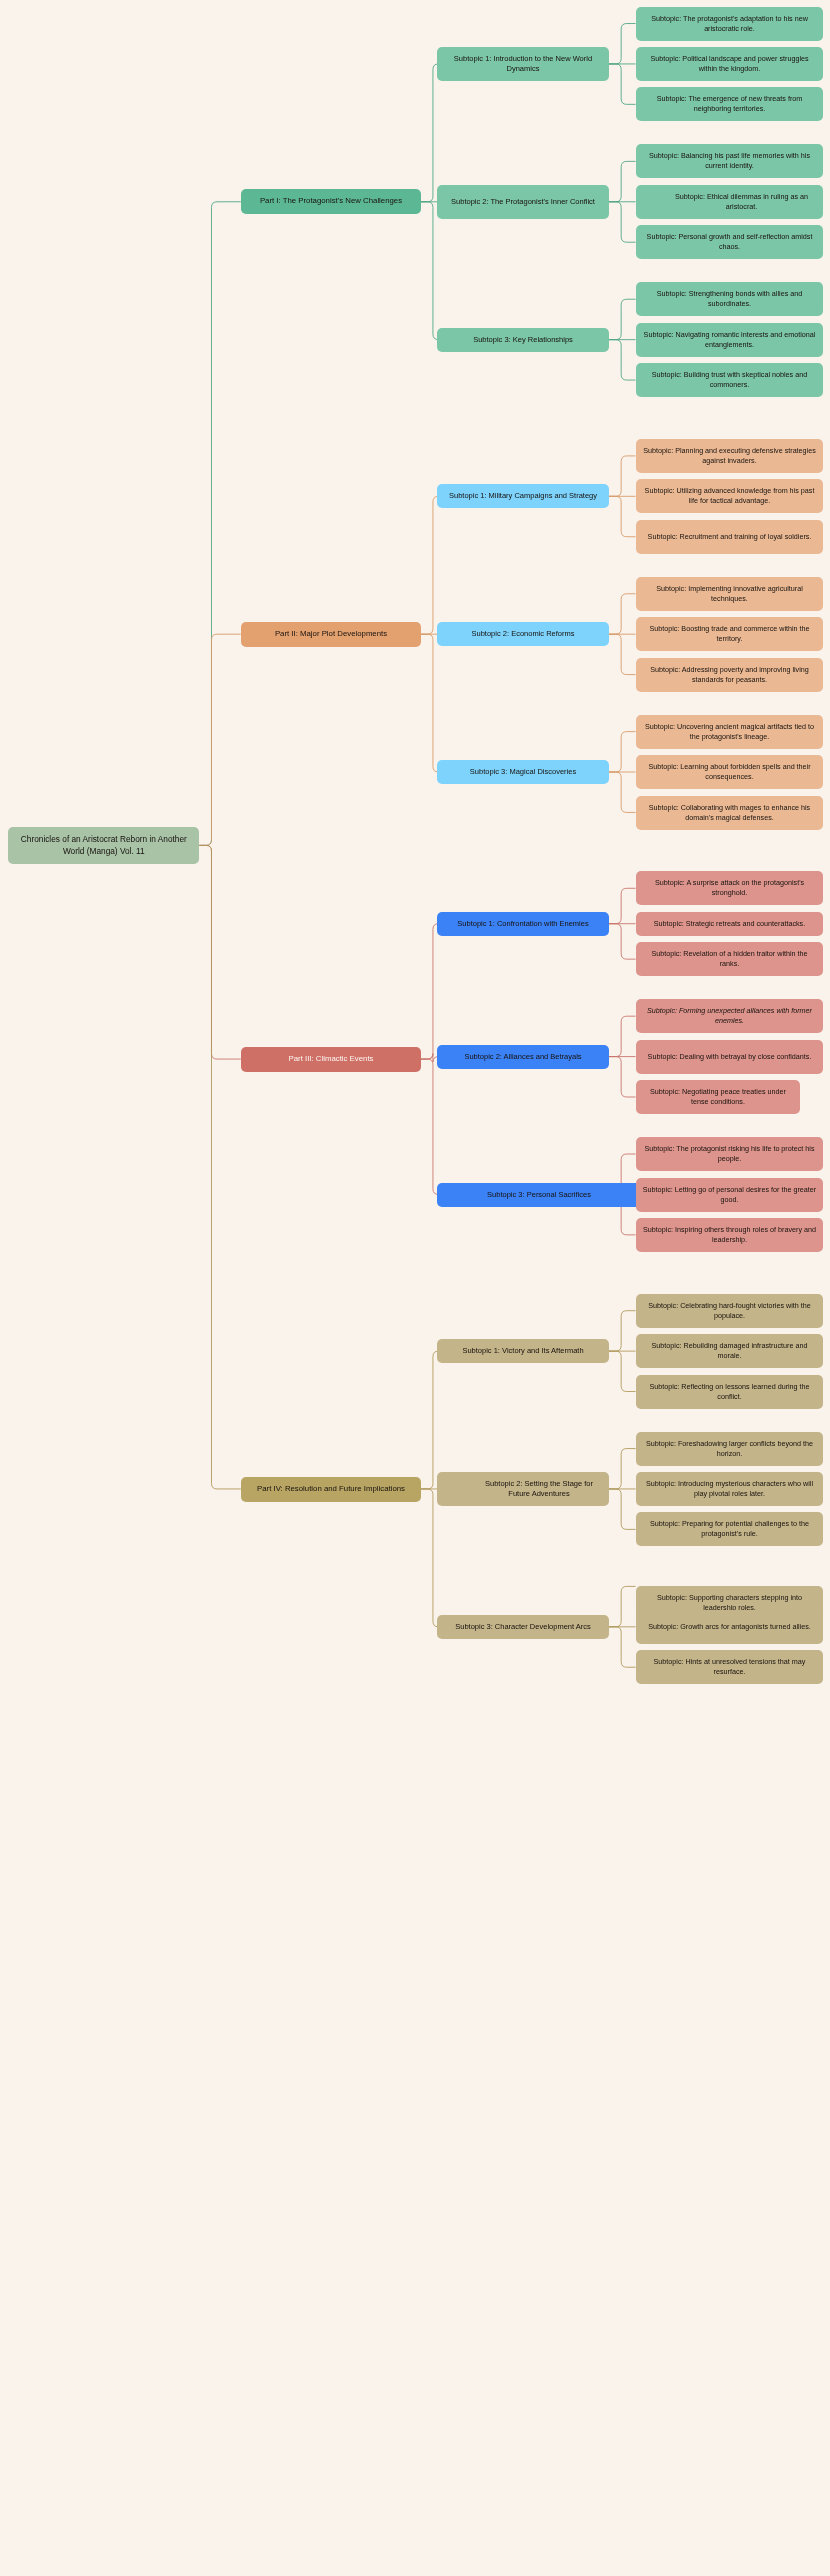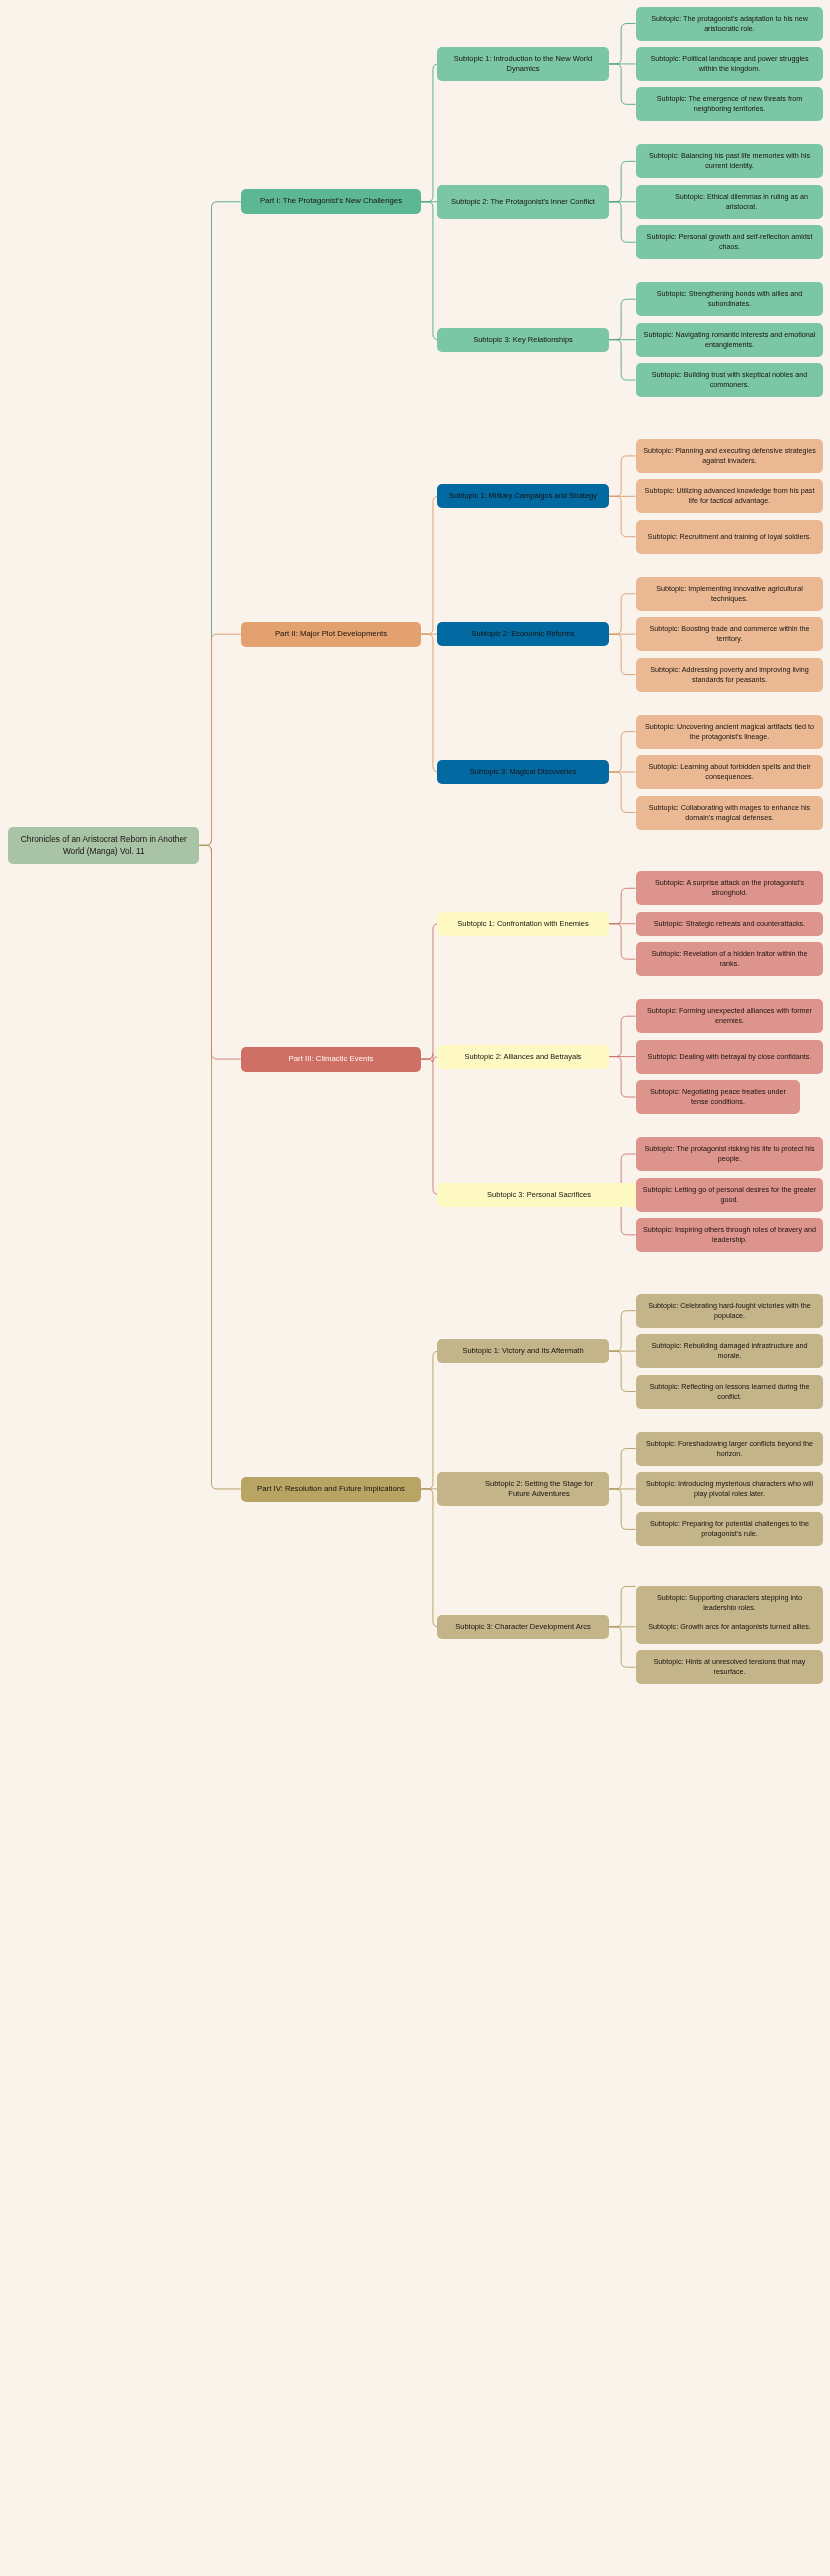--- a/index.html
+++ b/index.html
@@ -49,25 +49,25 @@
   }
   .node.leaf {
     font-size: 7.2px;
   }
   
   .g-part  { background: #5cb894; }
   .g-sub   { background: #7bc6a6; }
   .g-leaf  { background: #7bc6a6; }
   
   .o-part  { background: #e3a170; }
-  .o-sub   { background: #0369a1; }
+  .o-sub   { background: #7dd3fc; }
   .o-leaf  { background: #eab994; }
   
   .r-part  { background: #cf7067; color: #fdf8f3; }
-  .r-sub   { background: #fef9c3; }
+  .r-sub   { background: #3b82f6; }
   .r-leaf  { background: #dd948c; }
   
   .k-part  { background: #b8a564; }
   .k-sub   { background: #c3b489; }
   .k-leaf  { background: #c3b489; }
 </style>
 </head>
 <body>
 
 <div id="canvas">
@@ -403,21 +403,21 @@
       </div>
       <div class="node leaf r-leaf" style="left: 636px; top: 912px; width: 187px; height: 24px;">
         <span>Subtopic: Strategic retreats and counterattacks.</span>
       </div>
       <div class="node leaf r-leaf" style="left: 636px; top: 942px; width: 187px; height: 34px;">
         <span>Subtopic: Revelation of a hidden traitor within the ranks.</span>
       </div>
       <div class="node sub r-sub" style="left: 437px; top: 1045px; width: 172px; height: 24px;">
         <span>Subtopic 2: Alliances and Betrayals</span>
       </div>
-      <div class="node leaf r-leaf" style="left: 636px; top: 999px; width: 187px; height: 34px;">
+      <div class="node leaf r-leaf" style="left: 636px; top: 999px; width: 187px; height: 34px; font-style: italic;">
         <span>Subtopic: Forming unexpected alliances with former enemies.</span>
       </div>
       <div class="node leaf r-leaf" style="left: 636px; top: 1040px; width: 187px; height: 34px;">
         <span>Subtopic: Dealing with betrayal by close confidants.</span>
       </div>
       <div class="node leaf r-leaf" style="left: 636px; top: 1080px; width: 164px; height: 34px;">
         <span>Subtopic: Negotiating peace treaties under tense conditions.</span>
       </div>
       <div class="node sub r-sub" style="left: 437px; top: 1183px; width: 204px; height: 24px;">
         <span>Subtopic 3: Personal Sacrifices</span>

